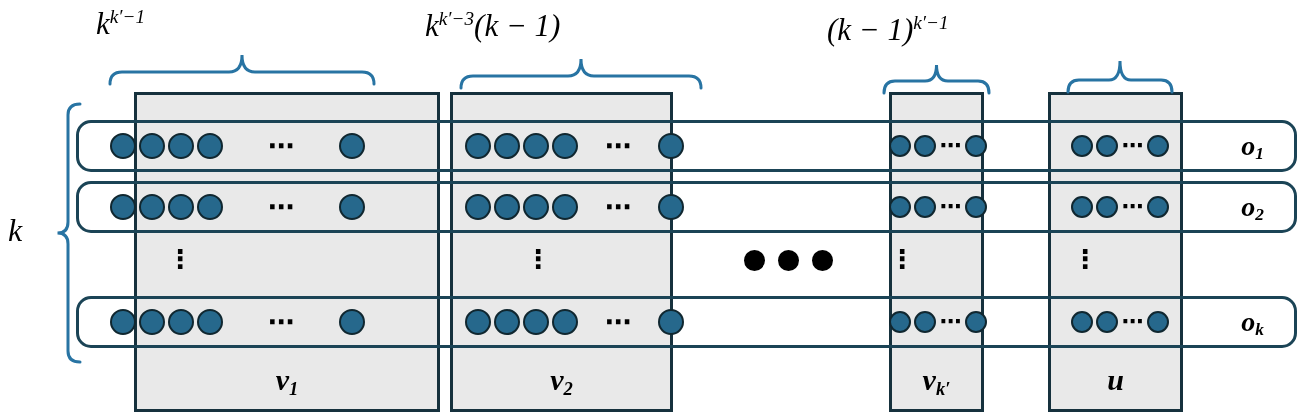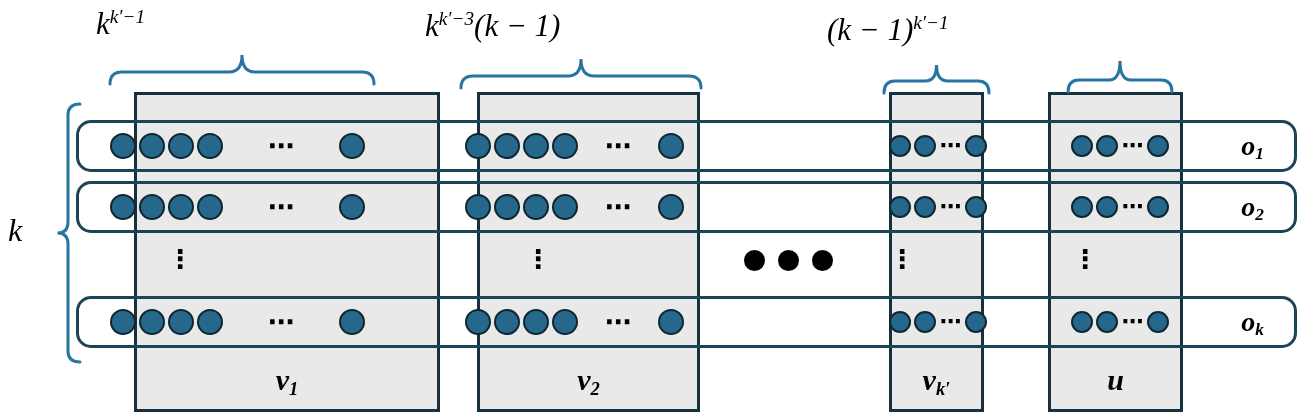--- a/index.html
+++ b/index.html
@@ -8,21 +8,21 @@
     font-family:"Liberation Serif","DejaVu Serif",serif;
   }
   
   .col-box{
     position:absolute;top:92px;height:320px;box-sizing:border-box;
     background:var(--col-fill,#e9e9e9);
     border:3px solid var(--col-border,#16313d);
     z-index:1;
   }
   .col-v1{left:90px;width:306px;margin-left:44px;}
-  .col-v2{left:477px;width:223px;}
+  .col-v2{left:450px;width:223px;}
   .col-vk{left:889px;width:95px;}
   .col-u {left:1048px;width:135px;}
   .col-label{
     position:absolute;bottom:14px;left:0;width:100%;text-align:center;
     font-style:italic;font-weight:700;font-size:30px;color:#000;line-height:1;
   }
   
   .row-rect{
     position:absolute;left:76px;width:1221px;height:52px;box-sizing:border-box;
     border:3px solid var(--row-border,#1b4456);border-radius:15px;

